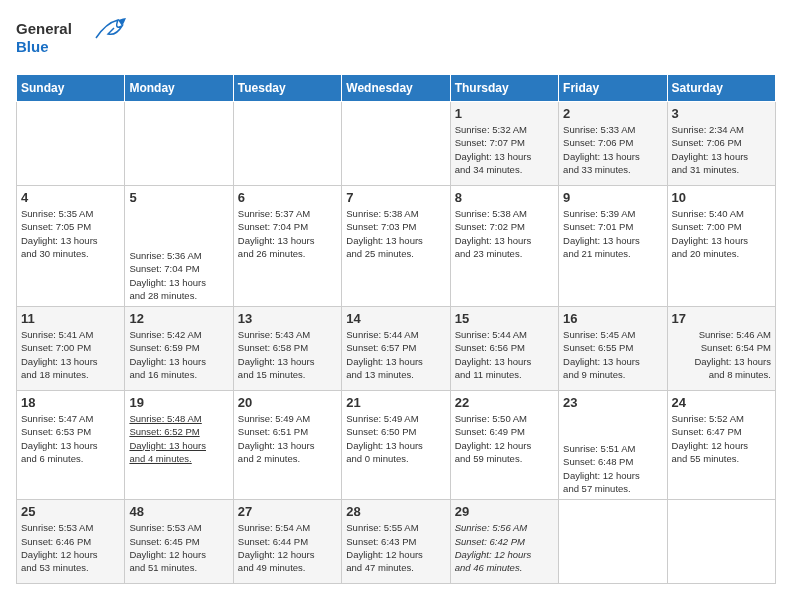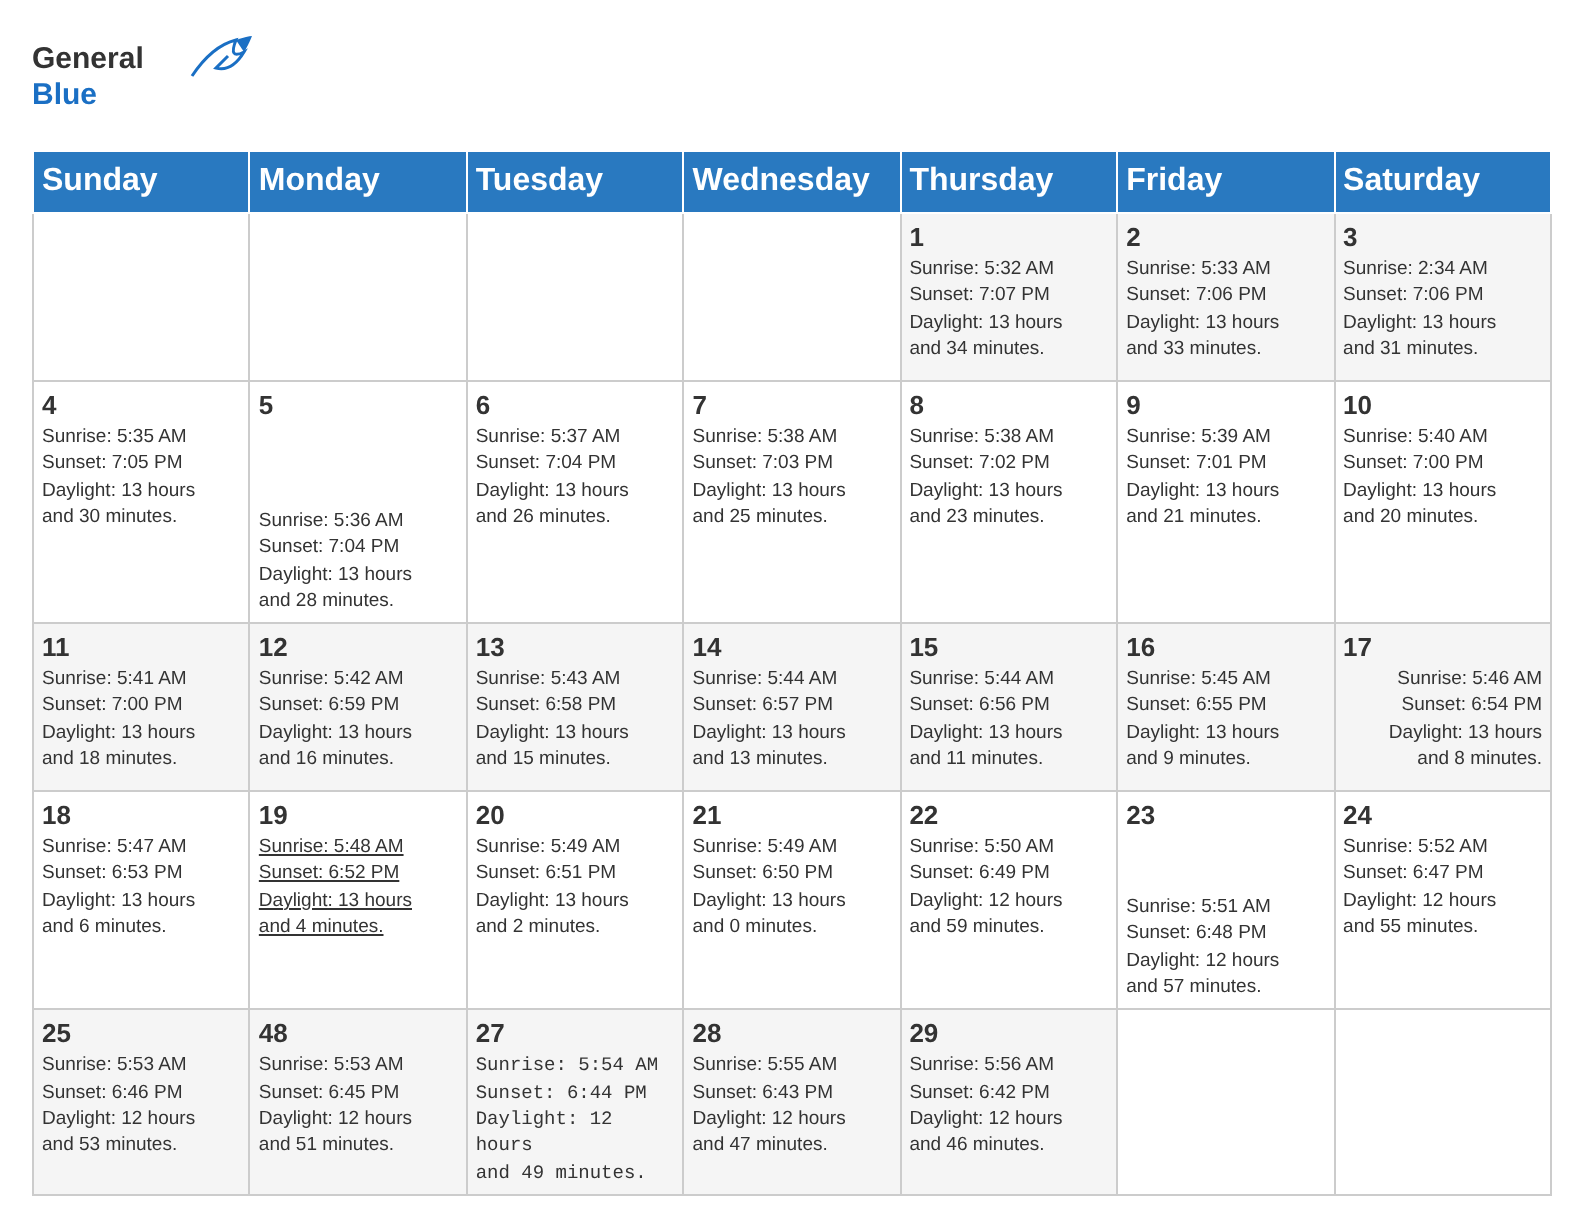--- a/index.html
+++ b/index.html
@@ -35,21 +35,21 @@
       color: #555;
     }
     table {
       width: 100%;
       border-collapse: collapse;
       table-layout: fixed;
     }
     thead tr th {
       background-color: #2979c0;
       color: #fff;
-      font-size: 16px;
+      font-size: 12px;
       font-weight: bold;
       padding: 6px 4px;
       border: 1px solid #fff;
       text-align: left;
     }
     tbody tr td {
       border: 1px solid #ccc;
       vertical-align: top;
       padding: 4px;
       font-size: 10px;
@@ -296,35 +296,35 @@
         </td>
         <td>
           <div class="day-num">48</div>
           <div class="day-info" style="white-space: pre-line;">Sunrise: 5:53 AM
 Sunset: 6:45 PM
 Daylight: 12 hours
 and 51 minutes.</div>
         </td>
         <td>
           <div class="day-num">27</div>
-          <div class="day-info" style="white-space: pre-line; font-family: Liberation Mono, monospace;">Sunrise: 5:54 AM
+          <div class="day-info" style="white-space: pre-line;">Sunrise: 5:54 AM
 Sunset: 6:44 PM
 Daylight: 12 hours
 and 49 minutes.</div>
         </td>
         <td>
           <div class="day-num">28</div>
           <div class="day-info" style="white-space: pre-line;">Sunrise: 5:55 AM
 Sunset: 6:43 PM
 Daylight: 12 hours
 and 47 minutes.</div>
         </td>
         <td>
           <div class="day-num">29</div>
-          <div class="day-info" style="white-space: pre-line;">Sunrise: 5:56 AM
+          <div class="day-info" style="white-space: pre-line; font-style: italic;">Sunrise: 5:56 AM
 Sunset: 6:42 PM
 Daylight: 12 hours
 and 46 minutes.</div>
         </td>
         <td class="empty"></td>
         <td class="empty"></td>
       </tr>
     </tbody>
 </table>
 

